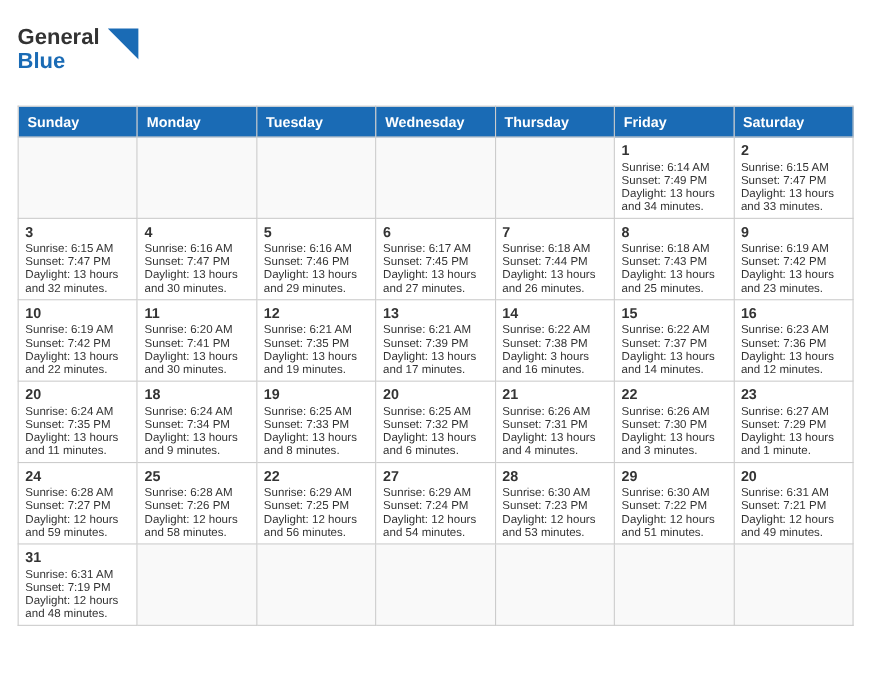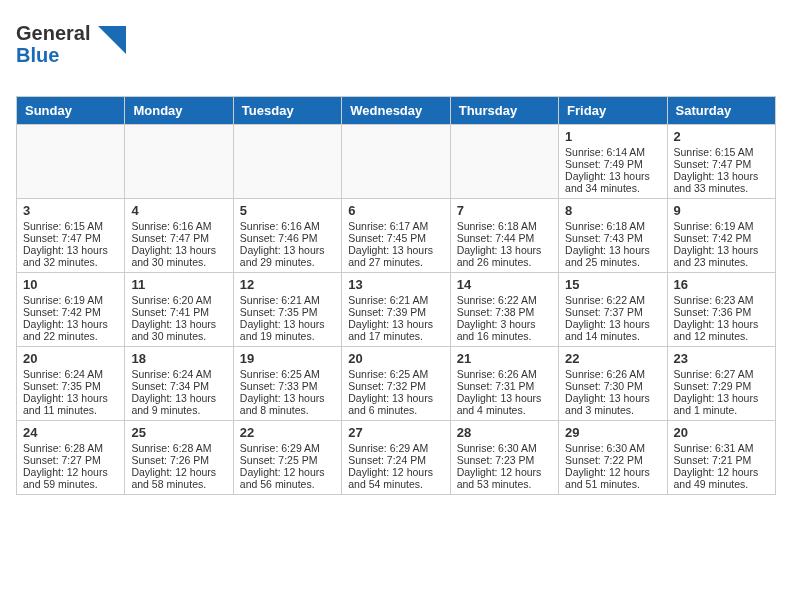--- a/index.html
+++ b/index.html
@@ -287,14 +287,28 @@
           <div>Sunset: 7:22 PM</div>
           <div>Daylight: 12 hours and 51 minutes.</div>
         </td>
         <td>
           <span class="day-num">20</span>
           <div>Sunrise: 6:31 AM</div>
           <div>Sunset: 7:21 PM</div>
           <div>Daylight: 12 hours and 49 minutes.</div>
         </td>
       </tr>
+      <tr>
+        <td>
+          <span class="day-num">31</span>
+          <div>Sunrise: 6:31 AM</div>
+          <div>Sunset: 7:19 PM</div>
+          <div>Daylight: 12 hours and 48 minutes.</div>
+        </td>
+        <td class="empty-cell"></td>
+        <td class="empty-cell"></td>
+        <td class="empty-cell"></td>
+        <td class="empty-cell"></td>
+        <td class="empty-cell"></td>
+        <td class="empty-cell"></td>
+      </tr>
     </tbody>
 </table>
 
 </body></html>

